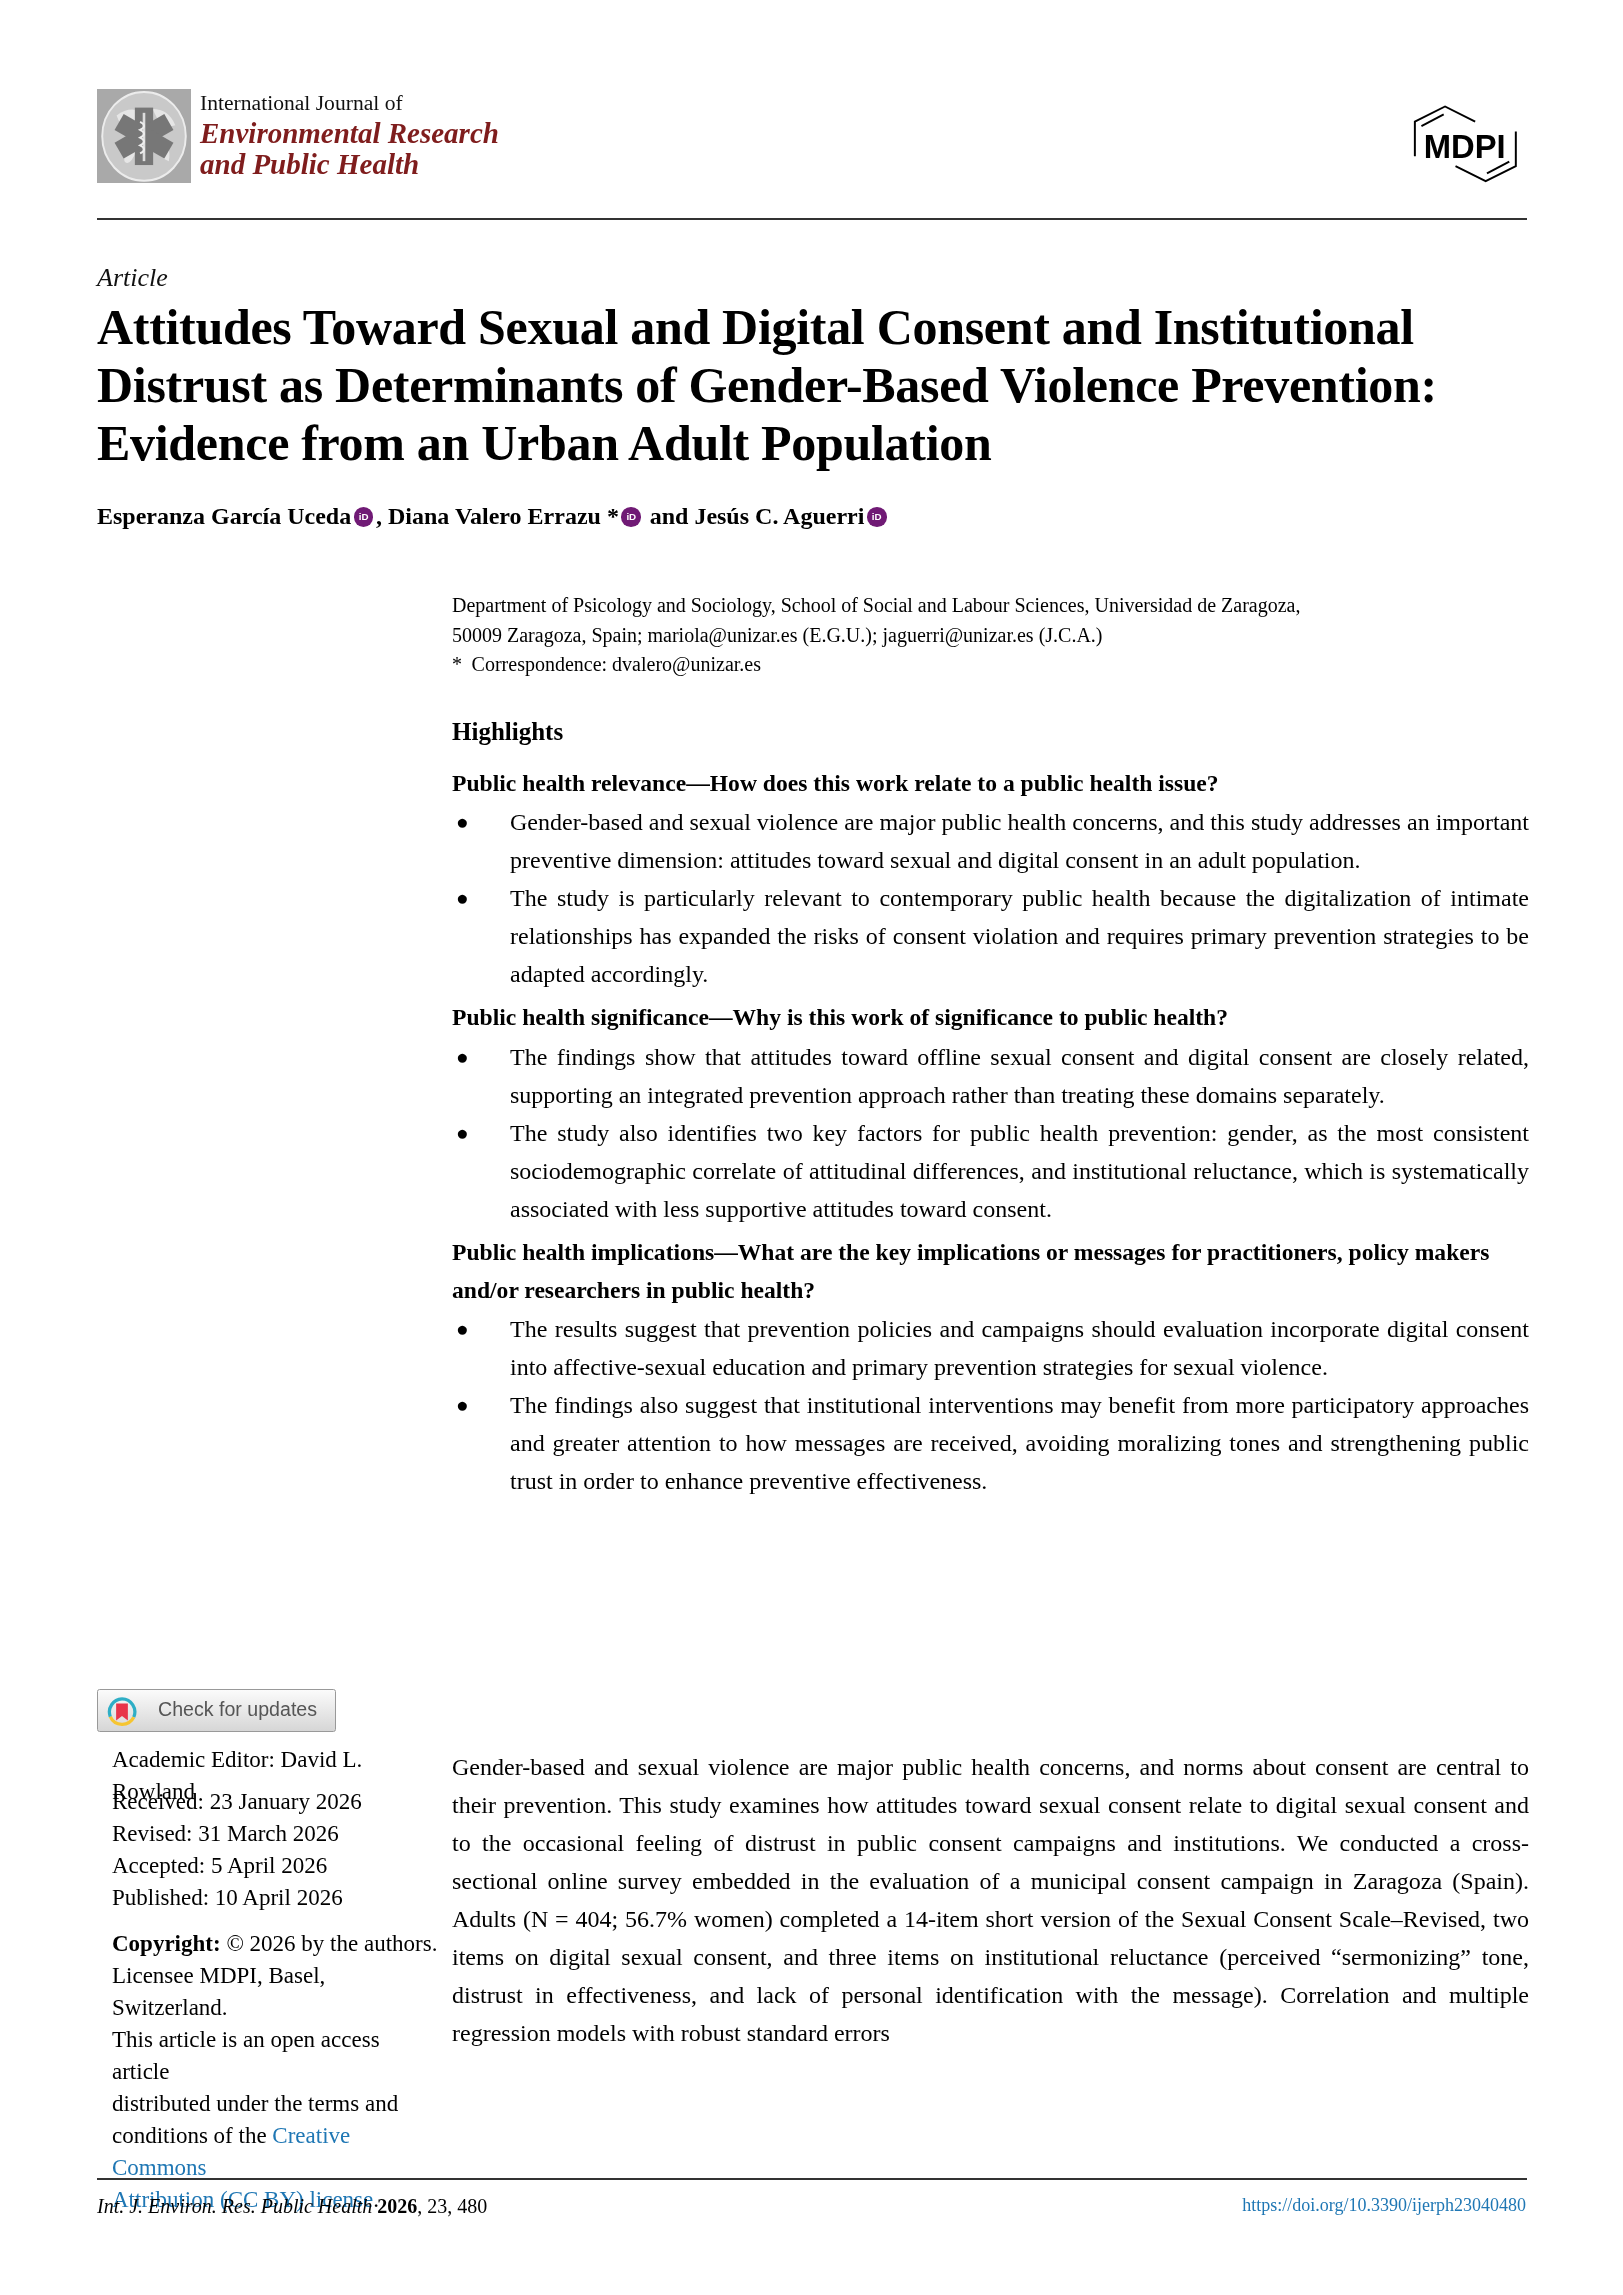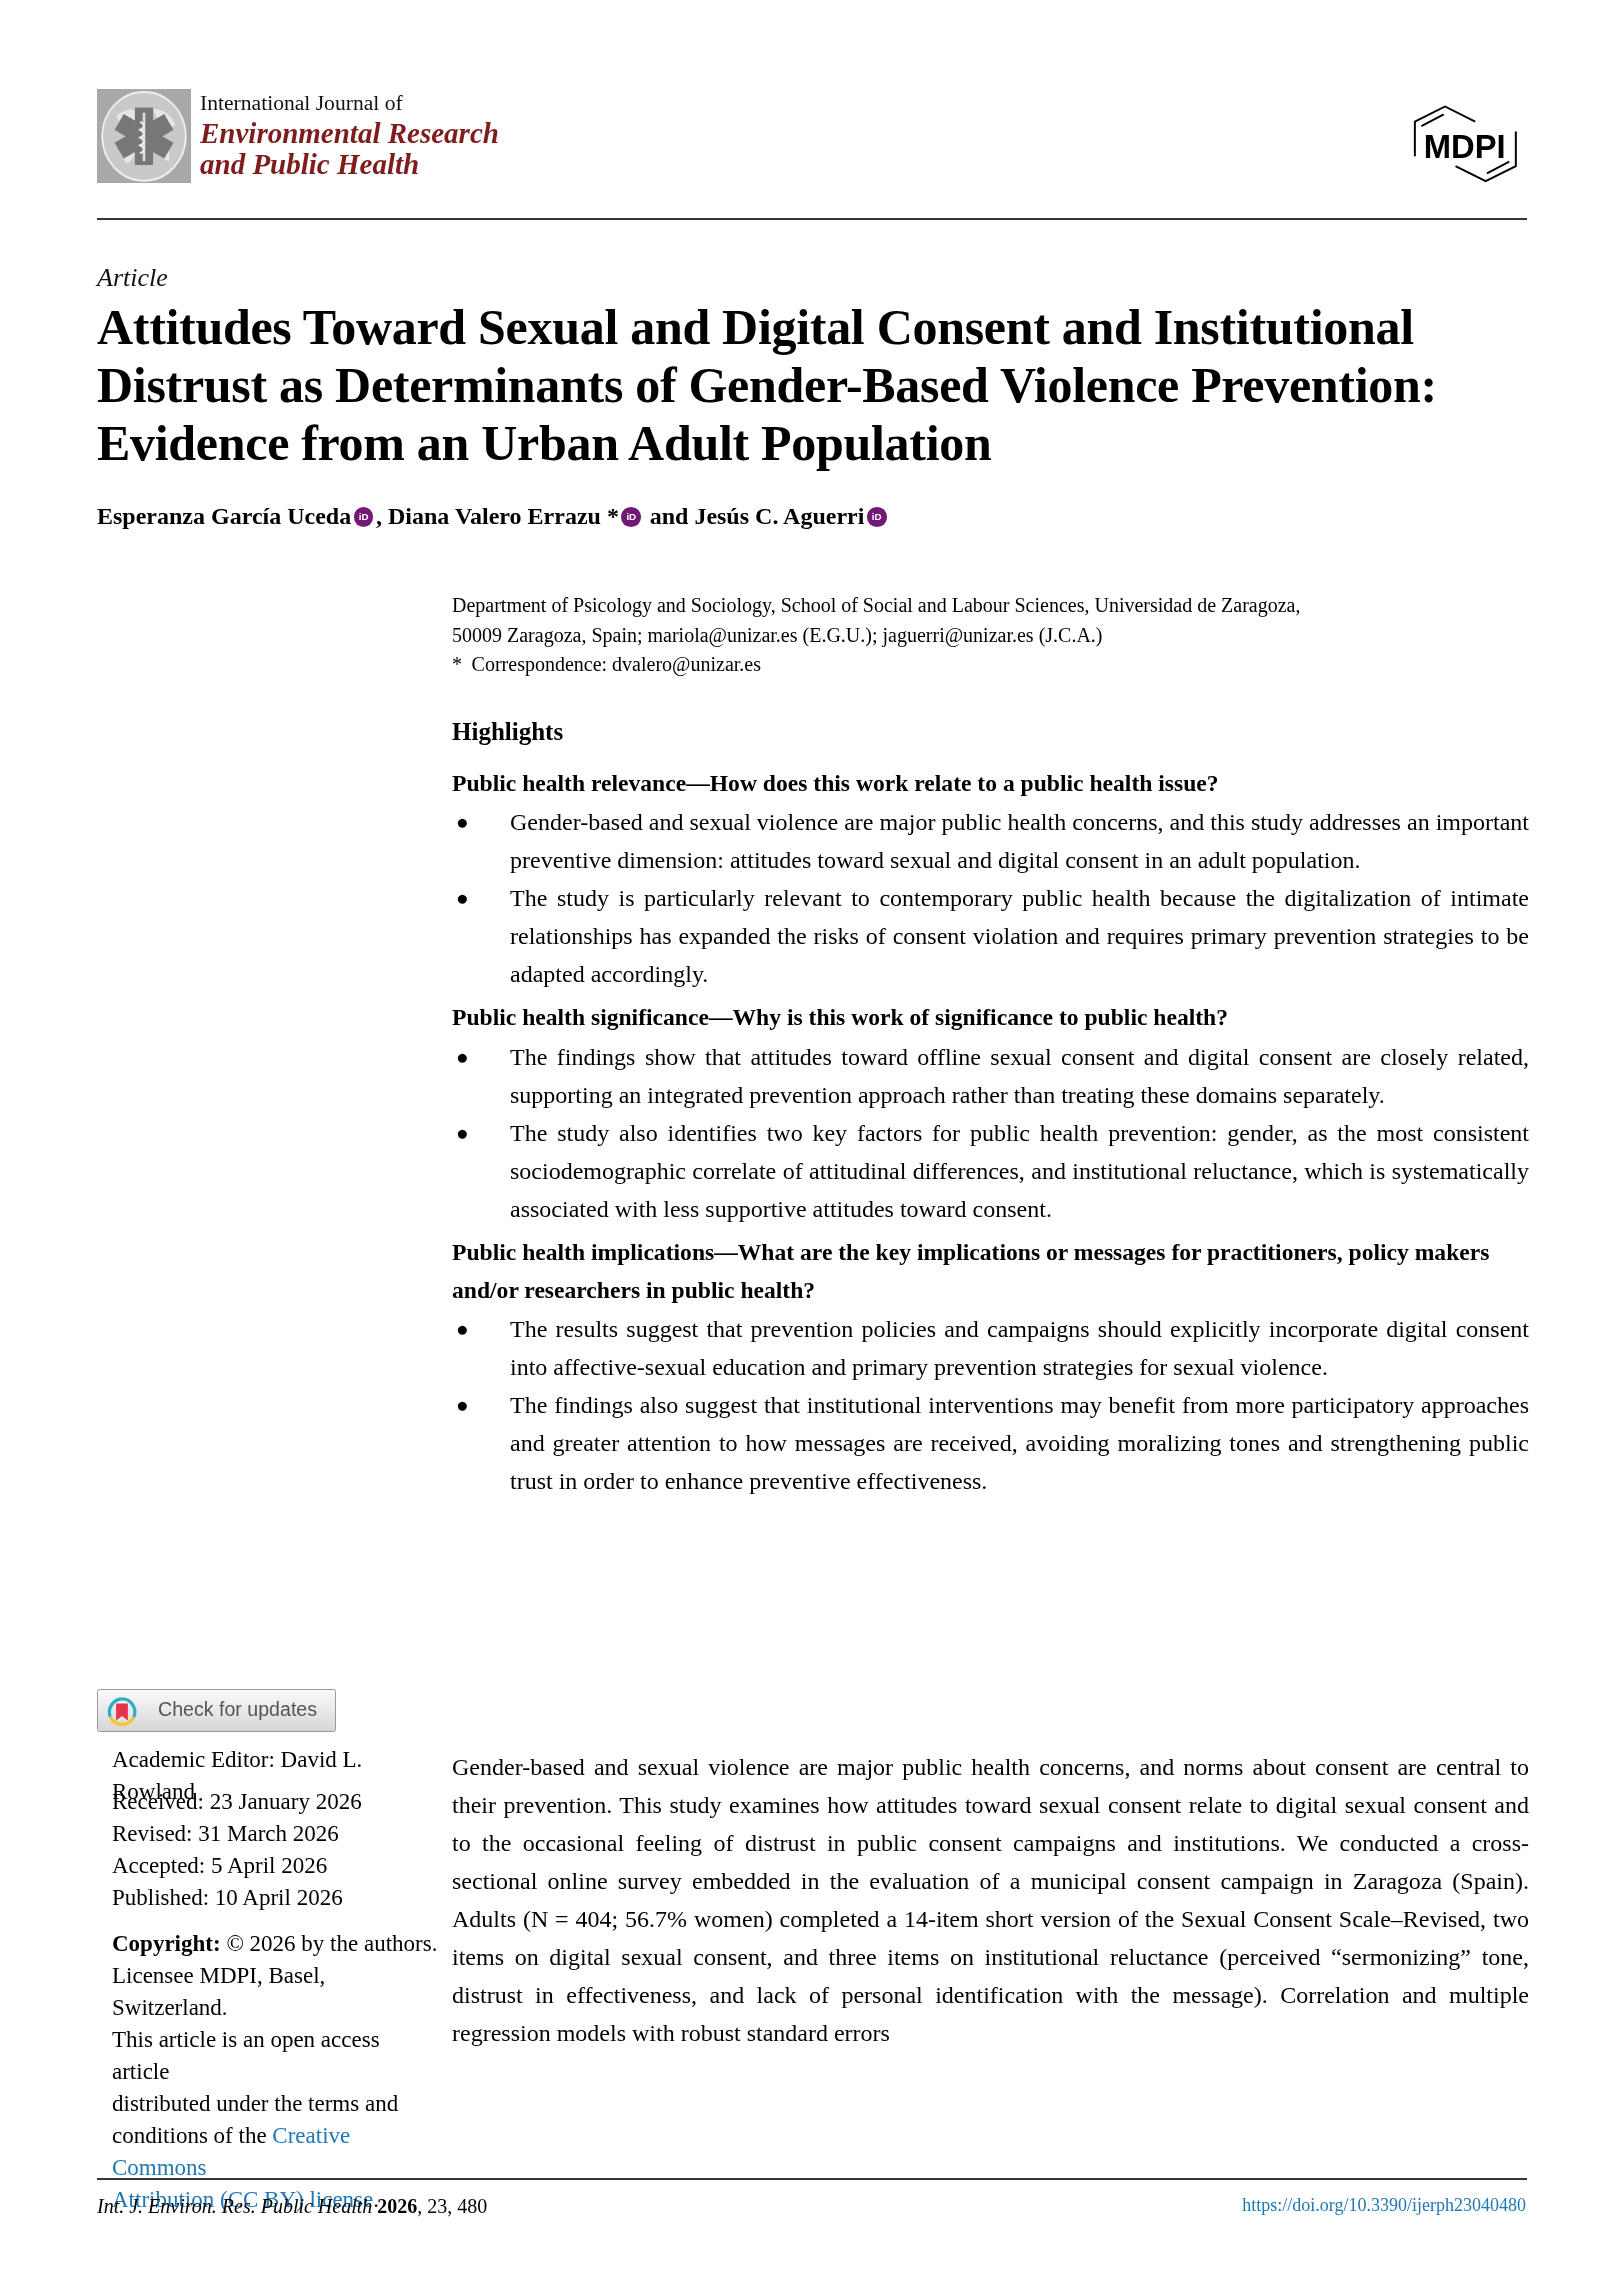--- a/index.html
+++ b/index.html
@@ -114,21 +114,21 @@
   </ul>
 
   <div class="hl-q" style="margin-top:5px;">Public health significance—Why is this work of significance to public health?</div>
   <ul class="bullets" style="margin-top:1.3px;">
     <li><span class="dot">●</span><span>The findings show that attitudes toward offline sexual consent and digital consent are closely related, supporting an integrated prevention approach rather than treating these domains separately.</span></li>
     <li><span class="dot">●</span><span>The study also identifies two key factors for public health prevention: gender, as the most consistent sociodemographic correlate of attitudinal differences, and institutional reluctance, which is systematically associated with less supportive attitudes toward consent.</span></li>
   </ul>
 
   <div class="hl-q" style="margin-top:5.2px;">Public health implications—What are the key implications or messages for practitioners, policy makers and/or researchers in public health?</div>
   <ul class="bullets" style="margin-top:1.3px;">
-    <li><span class="dot">●</span><span>The results suggest that prevention policies and campaigns should explicitly incorporate digital consent into affective-sexual education and primary prevention strategies for sexual violence.</span></li>
+    <li><span class="dot">●</span><span>The results suggest that prevention policies and campaigns should evaluation incorporate digital consent into affective-sexual education and primary prevention strategies for sexual violence.</span></li>
     <li><span class="dot">●</span><span>The findings also suggest that institutional interventions may benefit from more participatory approaches and greater attention to how messages are received, avoiding moralizing tones and strengthening public trust in order to enhance preventive effectiveness.</span></li>
   </ul>
 </div>
 
 <div class="abs main" style="top:1728px;">
   <div class="abstract-body" style="margin-top:19.6px;">Gender-based and sexual violence are major public health concerns, and norms about consent are central to their prevention. This study examines how attitudes toward sexual consent relate to digital sexual consent and to the occasional feeling of distrust in public consent campaigns and institutions. We conducted a cross-sectional online survey embedded in the evaluation of a municipal consent campaign in Zaragoza (Spain). Adults (N = 404; 56.7% women) completed a 14-item short version of the Sexual Consent Scale–Revised, two items on digital sexual consent, and three items on institutional reluctance (perceived “sermonizing” tone, distrust in effectiveness, and lack of personal identification with the message). Correlation and multiple regression models with robust standard errors</div>
 </div>
 
 <div class="abs cfu">
   <svg class="cfu-icon" viewBox="0 0 46 46">

